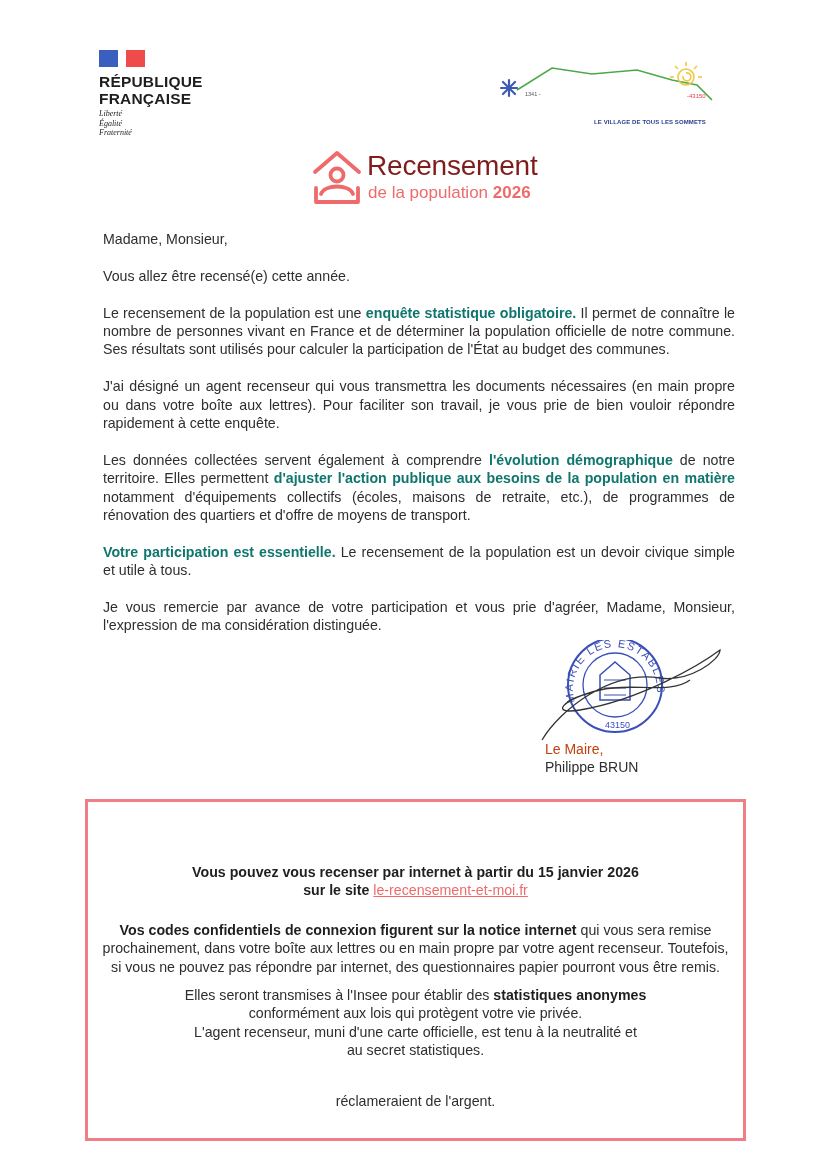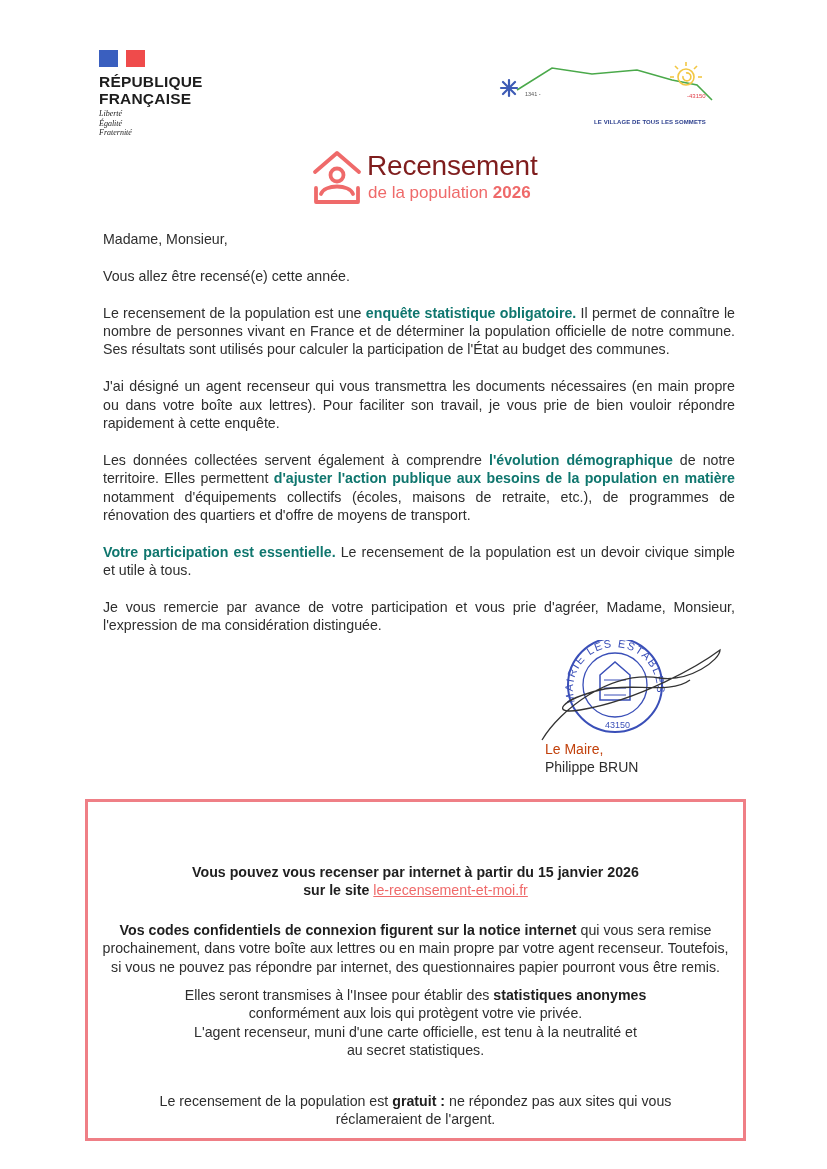--- a/index.html
+++ b/index.html
@@ -139,16 +139,15 @@
     <div><b>sur le site </b><a href="#">le-recensement-et-moi.fr</a></div>
   </div>
   <div class="blk" style="top:112px; padding: 0 12px; margin-top: 7px;"><b>Vos codes confidentiels de connexion figurent sur la notice internet</b><span> qui vous sera remise prochainement, dans votre boîte aux lettres ou en main propre par votre agent recenseur. Toutefois, si vous ne pouvez pas répondre par internet, des questionnaires papier pourront vous être remis.</span></div>
   <div class="blk" style="top:184px;">
     <div><span>Elles seront transmises à l'Insee pour établir des </span><b>statistiques anonymes</b></div>
     <div>conformément aux lois qui protègent votre vie privée.</div>
     <div>L'agent recenseur, muni d'une carte officielle, est tenu à la neutralité et</div>
     <div>au secret statistiques.</div>
   </div>
   <div class="blk" style="top:290px;">
-    <div><span>Le recensement de la population est </span><b>gratuit :</b><span> ne répondez pas aux sites qui vous</span></div>
     <div>réclameraient de l'argent.</div>
   </div>
 </div>
 
 </body></html>

